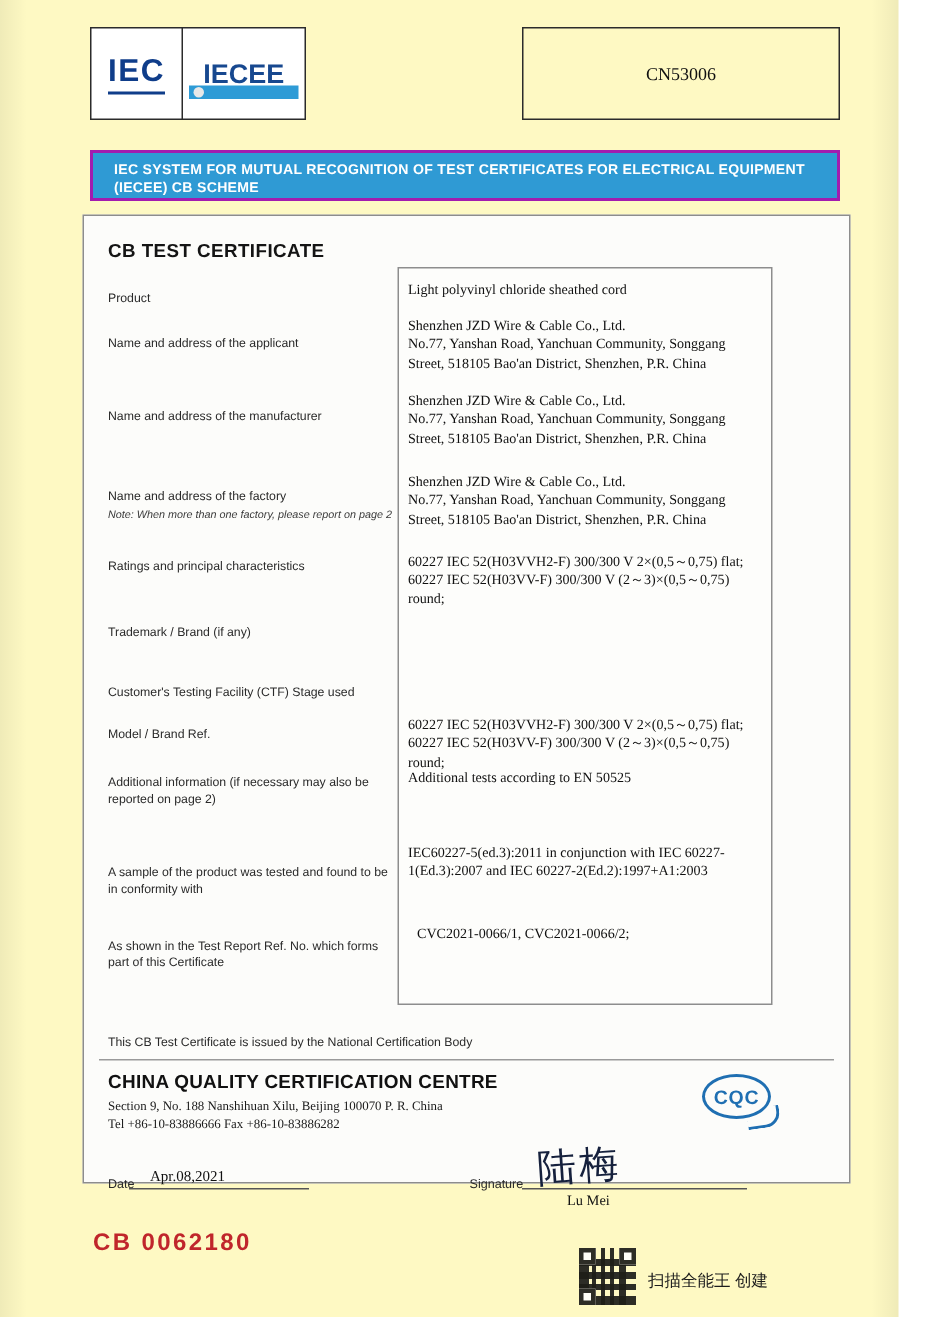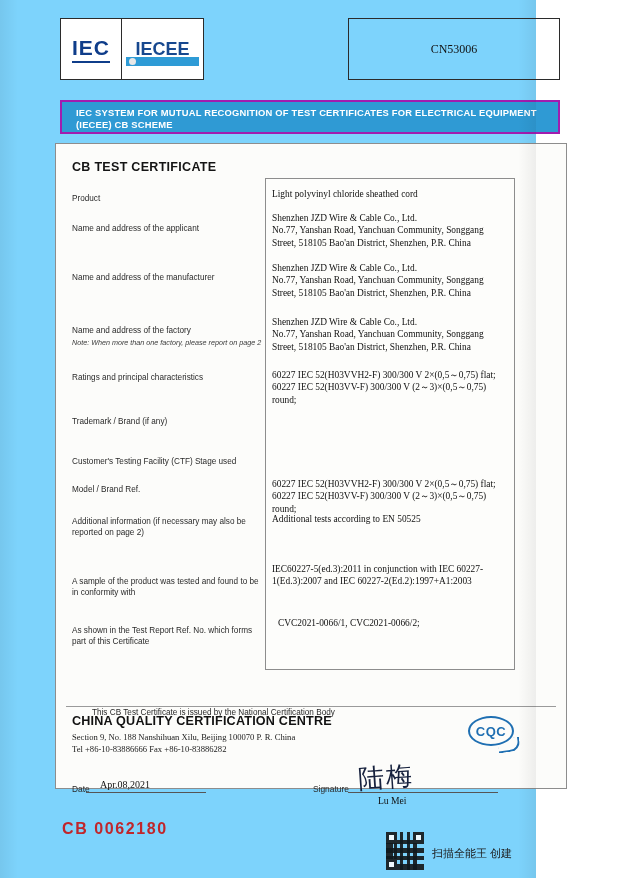--- a/index.html
+++ b/index.html
@@ -11,22 +11,22 @@
     width: 620px;
     height: 878px;
     font-family: "Liberation Serif", serif;
     color: #1a1a1a;
     position: relative;
     overflow: hidden;
   }
   .page {
     position: absolute;
     left: 0; top: 0;
-    width: 536px; height: 878px;
-    background: #7dd3fc;
+    width: 599px; height: 878px;
+    background: #fef9c3;
   }
 
   
   .top-row {
     position: absolute;
     left: 60px; top: 18px;
     width: 500px; height: 62px;
     display: flex;
   }
   .iec-box {
@@ -174,25 +174,24 @@
     width: 238px;
     font-family: "Liberation Serif", serif;
     font-size: 9.4px;
     line-height: 12.4px;
     color: #101010;
   }
 
   
   .issued {
     position: absolute;
-    left: 72px; top: 708px;
+    left: 72px; top: 690px;
     font-family: "Liberation Sans", sans-serif;
     font-size: 8.2px;
     color: #2a2a2a;
-    margin-left: 20px;
   }
   .div-line {
     position: absolute;
     left: 66px; top: 706px;
     width: 490px;
     border-top: 1px solid #9a9a9a;
   }
 
   
   .org-name {

